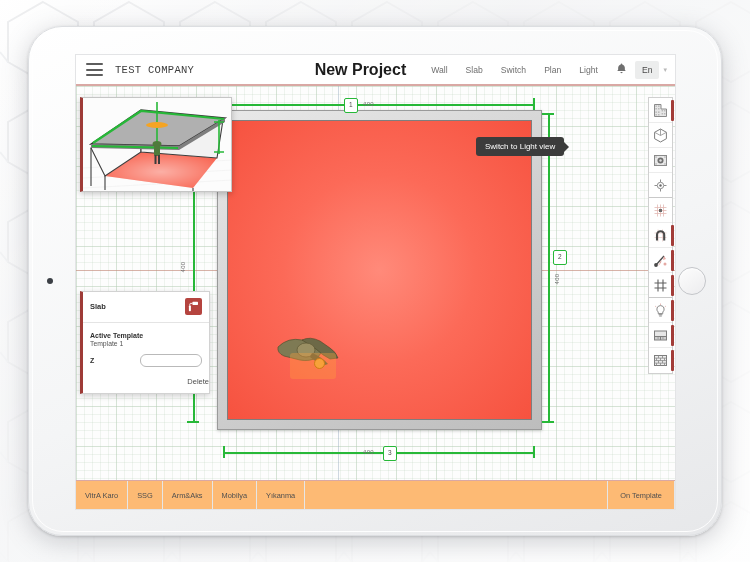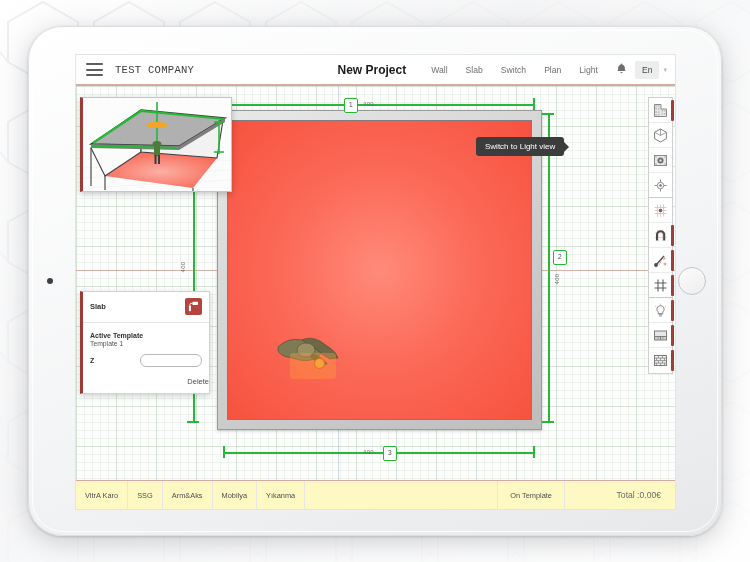--- a/index.html
+++ b/index.html
@@ -86,21 +86,21 @@
   #hamburger span { display:block; height: 2px; background: #5d5d5d; border-radius: 1px; }
   .company-name {
     font-size: 10.5px;
     color: #3c3c3c;
     letter-spacing: .3px;
     white-space: nowrap;
     font-family: Liberation Mono, monospace;
   }
   #topbar-spacer { flex: 1; }
   .project-title {
-    font-size: 12px;
+    font-size: 16px;
     font-weight: bold;
     color: #1c1c1c;
     margin-right: 16px;
     white-space: nowrap;
   }
   .nav-item {
     font-size: 8.6px;
     color: #6f6f6f;
     margin: 0 9px;
     white-space: nowrap;
@@ -339,21 +339,21 @@
     right: -2px; top: 2px;
     width: 3px; height: 21px;
     background: #a23c38;
     border-radius: 1px;
   }
 
   
   #bottombar {
     position: relative;
     height: 29px;
-    background: #fef9c3;
+    background: #fdba74;
     border-top: 1px solid #d9a8a4;
     display: flex;
     align-items: stretch;
     font-size: 7.4px;
     color: #4f4f4f;
   }
   .bb-tab {
     display: flex; align-items: center; justify-content: center;
     padding: 0 9px;
     border-right: 1px solid #e6e6e6;
@@ -664,17 +664,16 @@
     </div>
 
     <div id="bottombar">
       <div class="bb-tab">VitrA Karo</div>
       <div class="bb-tab">SSG</div>
       <div class="bb-tab">Arm&amp;Aks</div>
       <div class="bb-tab">Mobilya</div>
       <div class="bb-tab">Yıkanma</div>
       <div id="bb-spacer"></div>
       <div id="bb-onproject">On Template</div>
-      <div id="bb-total">Total :0.00€</div>
     </div>
 
   </div>
 </div>
 
 </body></html>

